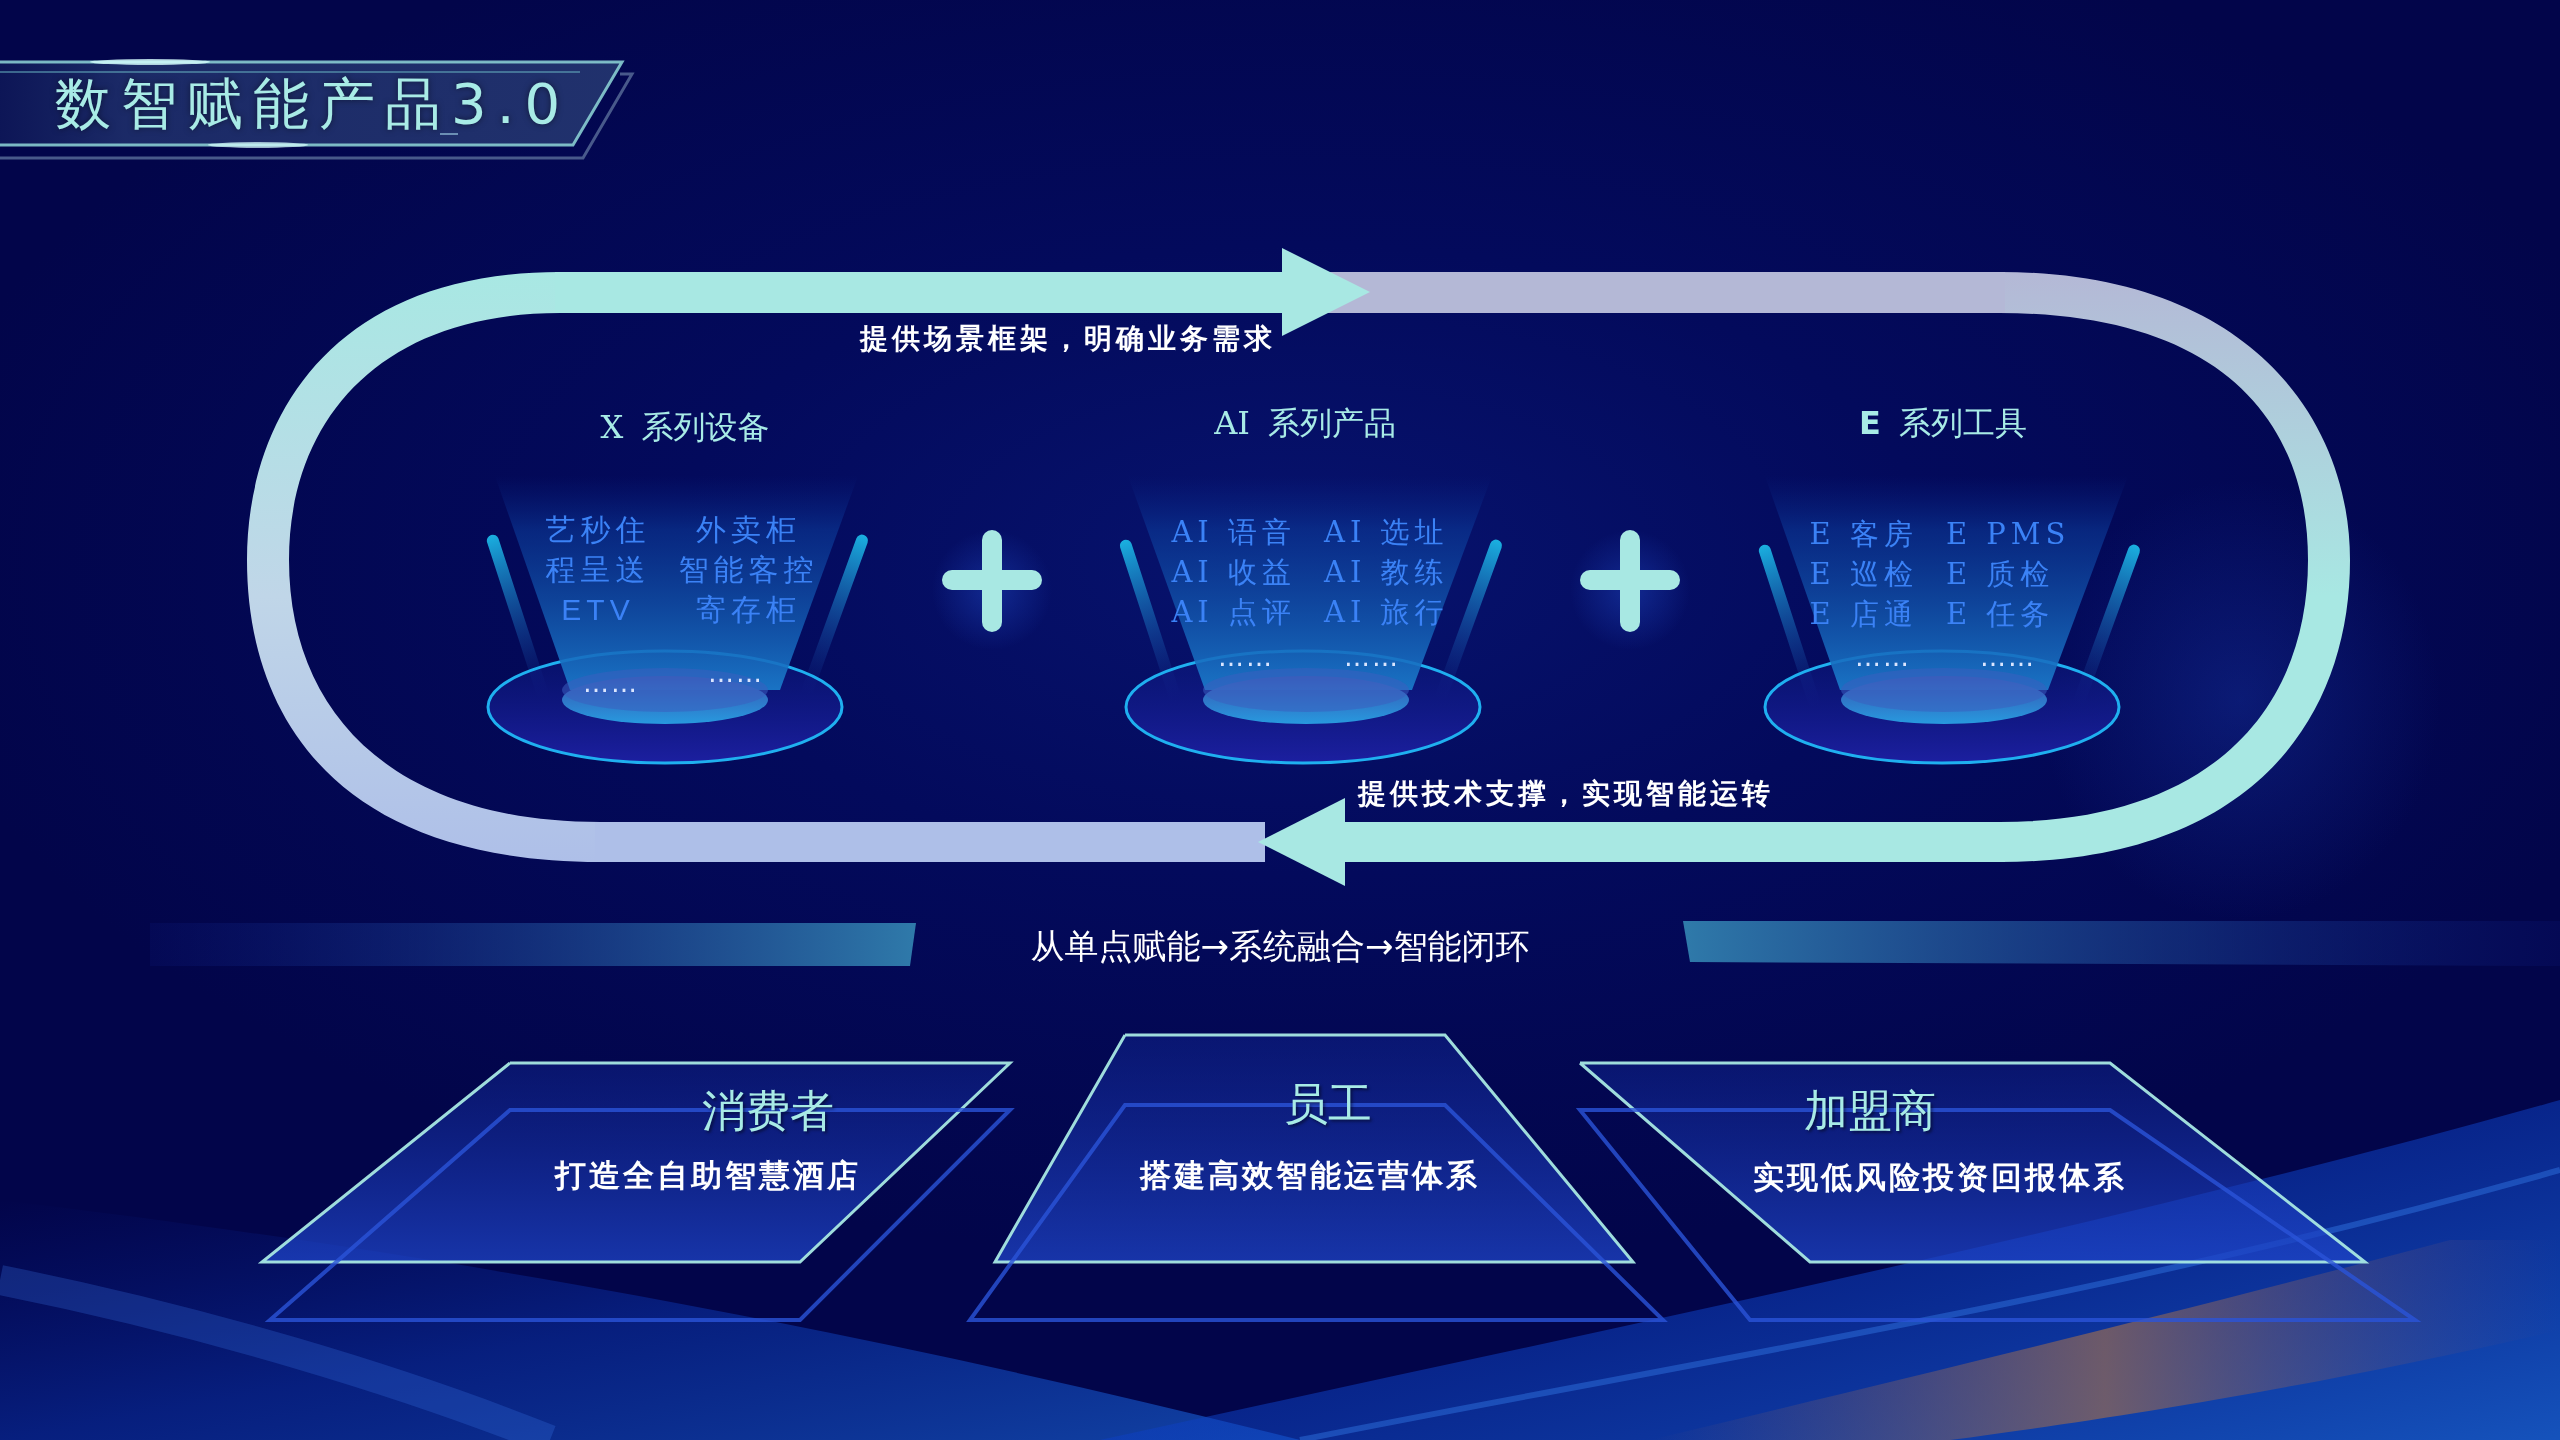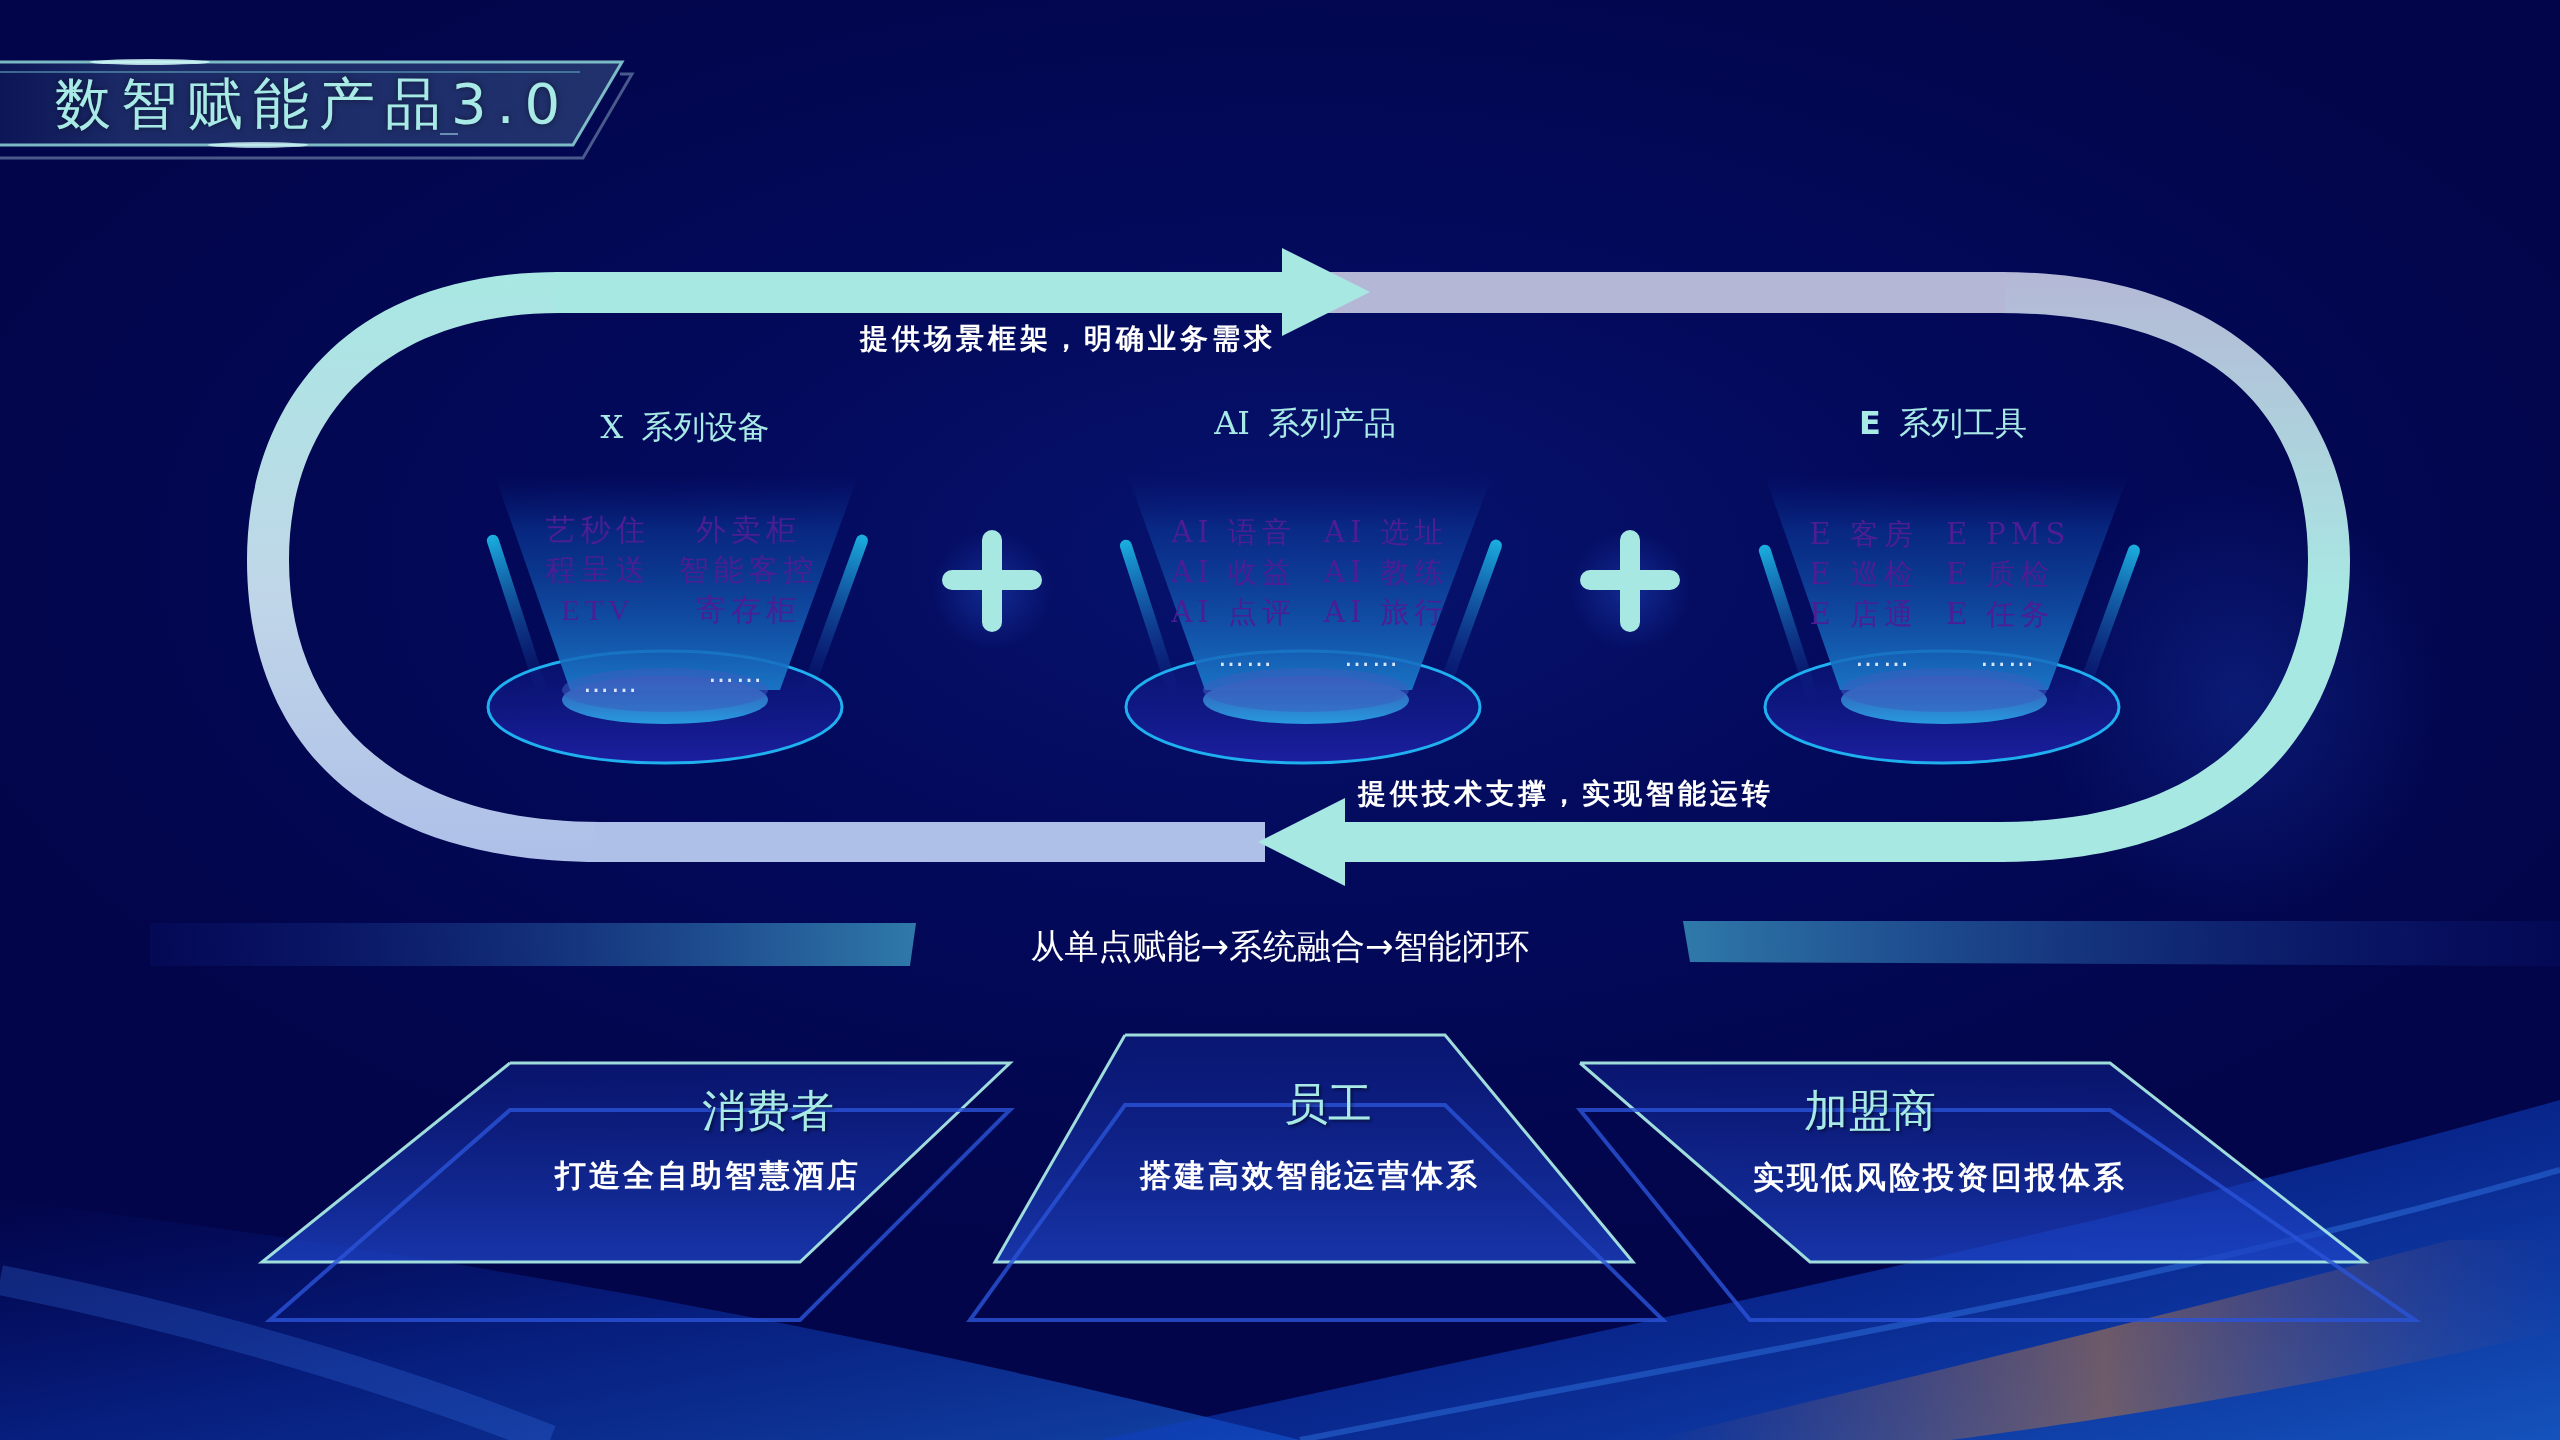--- a/index.html
+++ b/index.html
@@ -15,21 +15,21 @@
     color:#a8ebe6; text-shadow:0 0 6px rgba(0,0,0,.5);
   }
   .series-title {
     position:absolute; font-family:"DejaVu Serif", serif; font-size:32px;
     color:#a8ebe6; white-space:nowrap; transform:translateX(-50%);
   }
   .series-title .prefix { margin-right:18px; }
   .series-title .prefix.bold { font-family:"DejaVu Sans", sans-serif; font-weight:bold; }
   .grid {
     position:absolute; display:grid; grid-template-columns:auto auto; column-gap:28px; row-gap:4px;
-    font-family:"DejaVu Serif", serif; font-size:30px; color:#4c1d95; line-height:36px;
+    font-family:"DejaVu Serif", serif; font-size:30px; color:#3b82f6; line-height:36px;
     transform:translateX(-50%); white-space:nowrap;
   }
   .grid span { letter-spacing:5px; }
   .grid span.c { text-align:center; }
   .dots { position:absolute; color:#dbe6ff; font-size:26px; letter-spacing:2px; font-family:"DejaVu Sans", sans-serif; }
   .flow-label {
     position:absolute; font-family:"DejaVu Serif", serif; font-weight:bold; font-size:28px;
     color:#ffffff; letter-spacing:4px; white-space:nowrap;
   }
   .summary {
@@ -218,21 +218,21 @@
 <div class="flow-label" style="left:1358px; top:775px;">提供技术支撑，实现智能运转</div>
 
 <div class="series-title" style="left:685px; top:406px;">
   <span class="prefix">X</span><span>系列设备</span>
 </div>
 <div class="grid" style="left:682px; top:512px;">
   <span>艺秒住</span>
   <span class="c">外卖柜</span>
   <span>程呈送</span>
   <span>智能客控</span>
-  <span class="c" style="font-family:Liberation Serif, serif;">ETV</span>
+  <span class="c" style="font-family:Liberation Sans, sans-serif;">ETV</span>
   <span class="c">寄存柜</span>
 </div>
 <div class="dots" style="left:583px; top:668px;">……</div>
 <div class="dots" style="left:708px; top:658px;">……</div>
 
 <div class="series-title" style="left:1305px; top:402px;">
   <span class="prefix">AI</span><span>系列产品</span>
 </div>
 <div class="grid" style="left:1310px; top:514px; font-size:29px;">
   <span>AI 语音</span>

